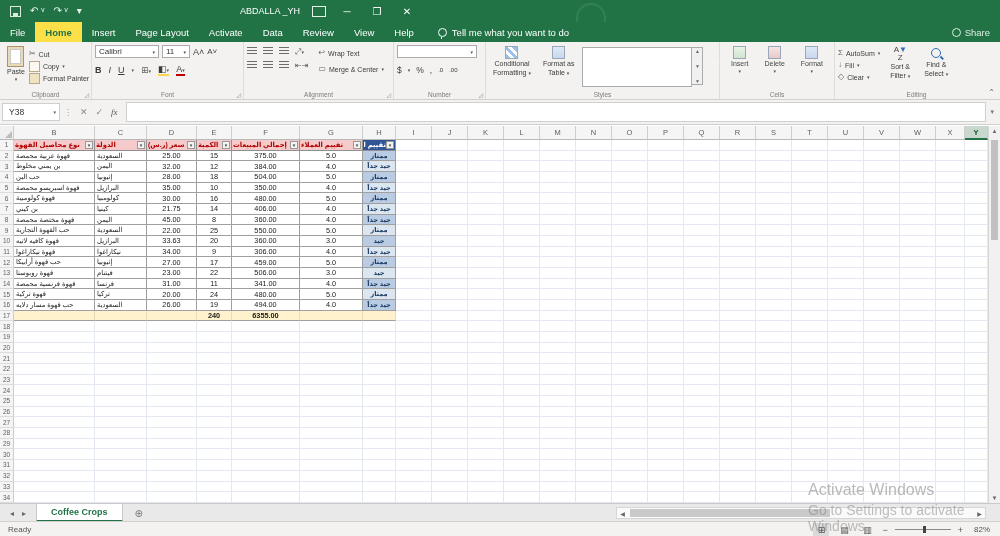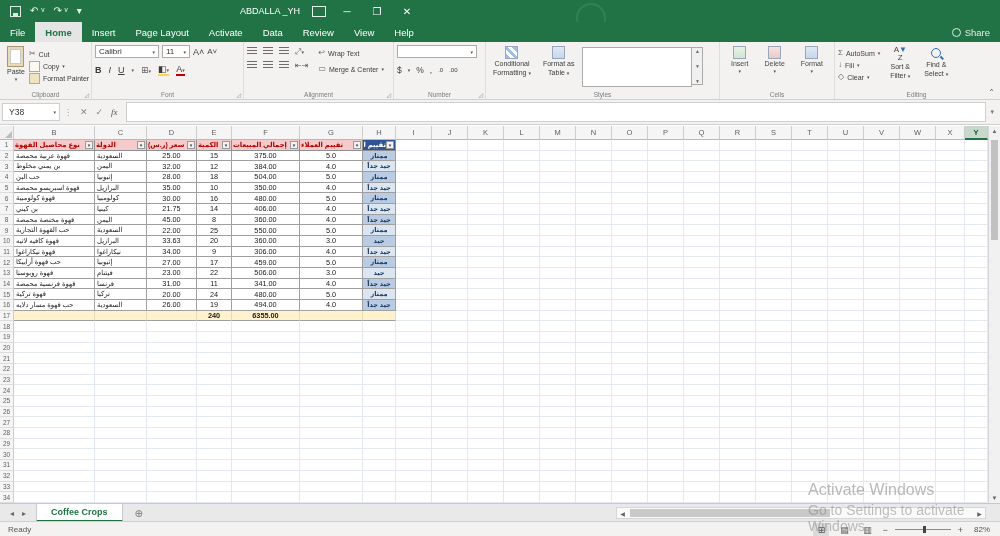--- a/index.html
+++ b/index.html
@@ -19,21 +19,21 @@
   .tb-user{font-size:9px;color:#fff}
   .ic-monitor{width:12px;height:9px;border:1px solid #e8f2ec}
   .winbtn{font-size:10px;color:#fff;width:18px;text-align:center}
   .deco{position:absolute;border:2px solid rgba(255,255,255,.09);border-radius:50%;pointer-events:none}
   .decoline{position:absolute;height:2px;background:rgba(255,255,255,.09);pointer-events:none}
 
   
   .menubar{position:absolute;top:22px;left:0;right:0;height:20px;background:#217346;
            display:flex;align-items:stretch;color:#fff;z-index:5}
   .mtab{padding:0 10px;font-size:9.5px;display:flex;align-items:center;cursor:default;white-space:nowrap}
-  .mtab.active{background:#e5e5e5;color:#217346;font-weight:bold}
+  .mtab.active{background:#fde047;color:#217346;font-weight:bold}
   .tellme{display:flex;align-items:center;gap:5px;margin-left:14px;font-size:9.5px;color:#fff}
   .bulb{width:7px;height:7px;border:1px solid #fff;border-radius:50%;position:relative}
   .bulb:after{content:'';position:absolute;left:2px;bottom:-3px;width:1px;height:2px;background:#fff}
   .share{margin-left:auto;margin-right:10px;font-size:9.5px;color:#dfeee6;display:flex;gap:4px;align-items:center;align-self:center}
   .ic-person{width:7px;height:7px;border:1px solid #dfeee6;border-radius:50%;position:relative}
 
   
   .ribbon{position:absolute;top:42px;left:0;right:0;height:57px;background:#f3f2f1;
           border-bottom:1px solid #d2d0ce;display:flex;z-index:4}
   .rgroup{position:relative;border-right:1px solid #ddd;box-sizing:border-box;padding:3px 3px 11px;flex:none}
@@ -170,20 +170,24 @@
         <div class="mtab">File</div>
         <div class="mtab active">Home</div>
         <div class="mtab">Insert</div>
         <div class="mtab">Page Layout</div>
         <div class="mtab">Activate</div>
         <div class="mtab">Data</div>
         <div class="mtab">Review</div>
         <div class="mtab">View</div>
         <div class="mtab">Help</div>
       </div>
+    <div class="tellme">
+      <span class="bulb"></span>
+      <span>Tell me what you want to do</span>
+    </div>
     <div class="share">
       <span class="ic-person"></span>
       <span>Share</span>
     </div>
   </div>
 
   <div class="ribbon">
 
     <div class="rgroup" style="width:92px;display:flex">
       <div class="rbig">

